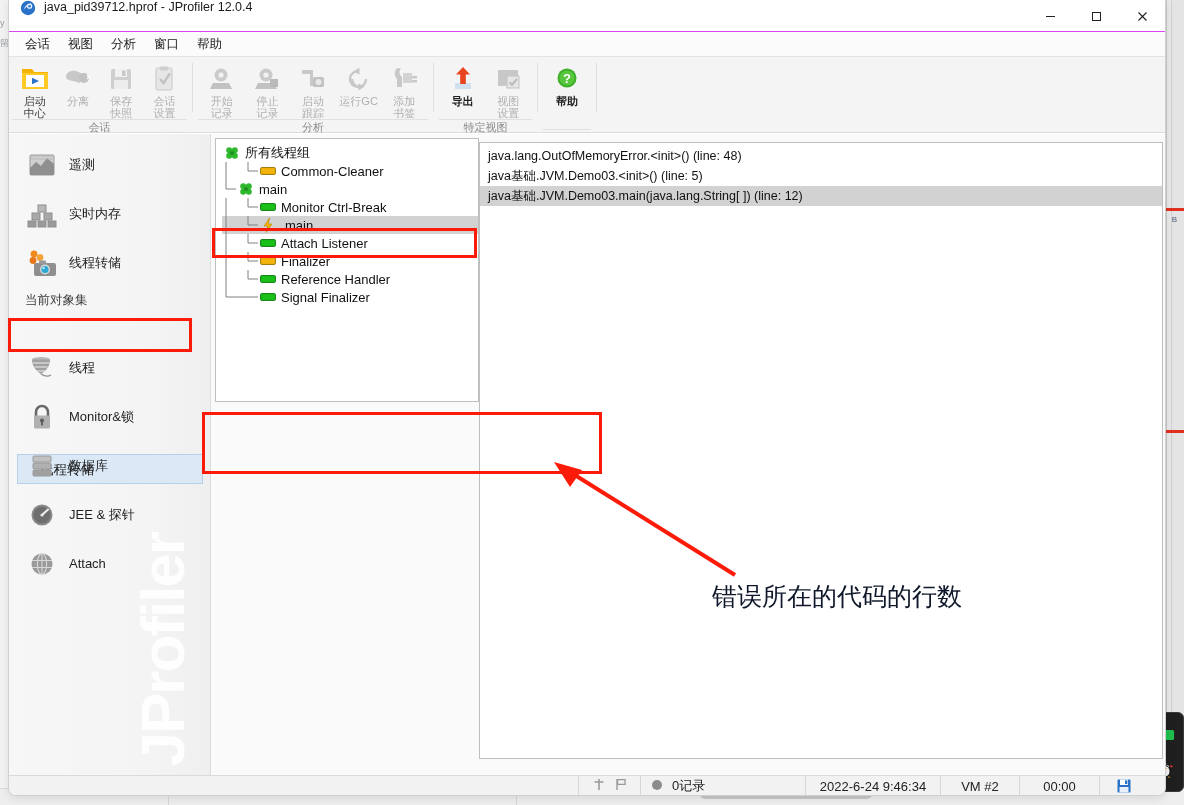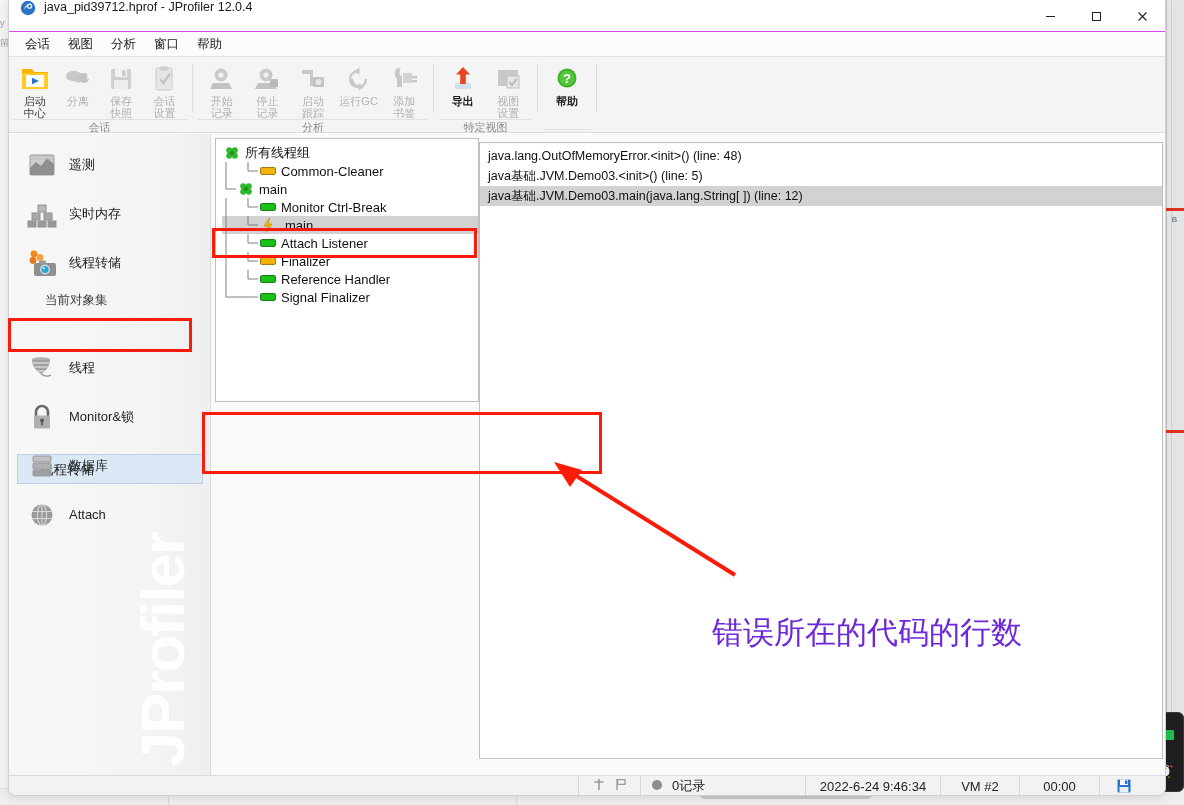--- a/index.html
+++ b/index.html
@@ -135,21 +135,21 @@
   }
   .side-item {
     height: 49px; display: flex; align-items: center; padding-left: 16px; position: relative;
   }
   .side-item .ic {
     width: 34px; height: 34px; flex: 0 0 34px;
     display: flex; align-items: center; justify-content: center; margin-right: 10px;
   }
   .side-item .lb { font-size: 13px; color: #1e1e1e; white-space: nowrap; }
   .side-head {
-    height: 26px; display: flex; align-items: center; padding-left: 36px;
+    height: 26px; display: flex; align-items: center; padding-left: 16px;
     font-size: 12.5px; color: #3a3a3a;
   }
   .side-sel {
     position: absolute; left: 8px; top: 320px; width: 186px; height: 30px;
     background: #dbe9f7; border: 1px solid #b8d0ea;
   }
   .side-sel-lb {
     position: absolute; left: 31px; top: 327px; font-size: 13.5px; color: #1a1a1a;
   }
   .jp-watermark {
@@ -204,22 +204,22 @@
     padding: 0 10px; font-size: 13px; color: #222; border-left: 1px solid #d6d6d6;
     white-space: nowrap;
   }
   .sb-cell.noborder { border-left: none; }
 
   
   .anno {
     position: absolute; border: 3px solid #fc1b09; pointer-events: none; z-index: 50;
   }
   .anno-text {
-    position: absolute; z-index: 50; color: #6d28d9; font-size: 31px;
-    white-space: nowrap; font-weight: 500; margin-top: 32px;
+    position: absolute; z-index: 50; color: #0f172a; font-size: 25px;
+    white-space: nowrap; font-weight: 500;
   }
   .anno-arrow { position: absolute; z-index: 50; pointer-events: none; }
 </style>
 </head>
 <body>
 
 <div id="root">
 
   <div class="bg-left"></div>
   <div class="bg-left-txt" style="top:18px;">y</div>
@@ -582,20 +582,31 @@
           <span class="ic">
             <svg width="30" height="28" viewBox="0 0 30 28">
               <rect x="6" y="4" width="18" height="6" rx="1" fill="#c0c0c0" stroke="#9a9a9a"></rect>
               <rect x="6" y="11" width="18" height="6" rx="1" fill="#b0b0b0" stroke="#9a9a9a"></rect>
               <rect x="6" y="18" width="18" height="6" rx="1" fill="#a0a0a0" stroke="#9a9a9a"></rect>
             </svg>
           </span>
           <span class="lb">数据库</span>
         </div>
 
+        <div class="side-item">
+          <span class="ic">
+            <svg width="30" height="28" viewBox="0 0 30 28">
+              <circle cx="15" cy="14" r="10.5" fill="#8a8a8a"></circle>
+              <circle cx="15" cy="14" r="8.6" fill="#6e6e6e"></circle>
+              <path d="M15 14 L21 8.5" stroke="#f0f0f0" stroke-width="2" stroke-linecap="round"></path>
+              <circle cx="15" cy="14" r="1.6" fill="#e8e8e8"></circle>
+            </svg>
+          </span>
+          <span class="lb">JEE &amp; 探针</span>
+        </div>
 
         <div class="side-item">
           <span class="ic">
             <svg width="30" height="28" viewBox="0 0 30 28">
               <circle cx="15" cy="14" r="10.5" fill="#9a9a9a"></circle>
               <ellipse cx="15" cy="14" rx="4.6" ry="10.5" fill="none" stroke="#d8d8d8" stroke-width="1.1"></ellipse>
               <path d="M4.8 10.5 H25.2 M4.8 17.5 H25.2 M15 3.5 V24.5" stroke="#d8d8d8" stroke-width="1.1"></path>
             </svg>
           </span>
           <span class="lb">Attach</span>

